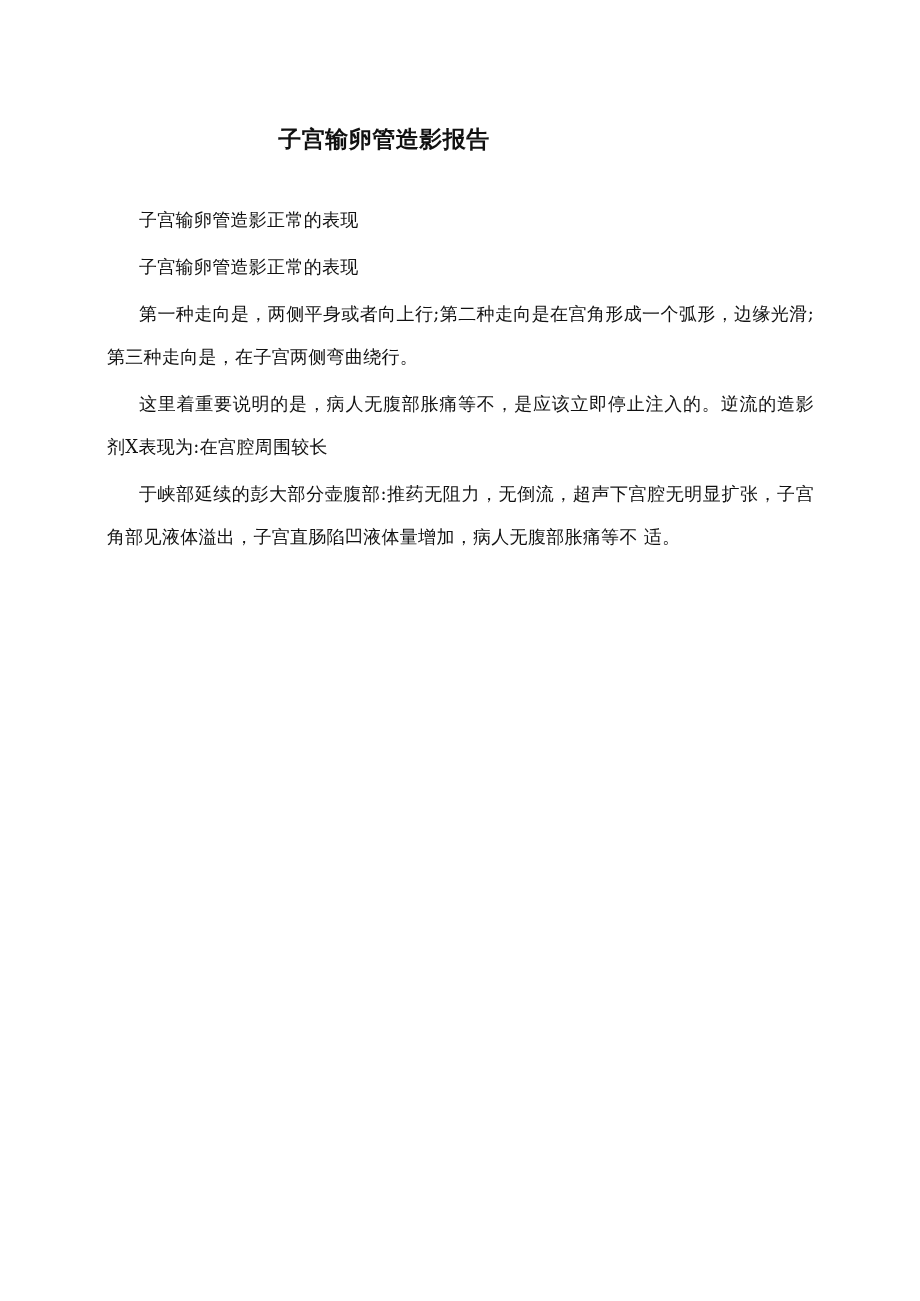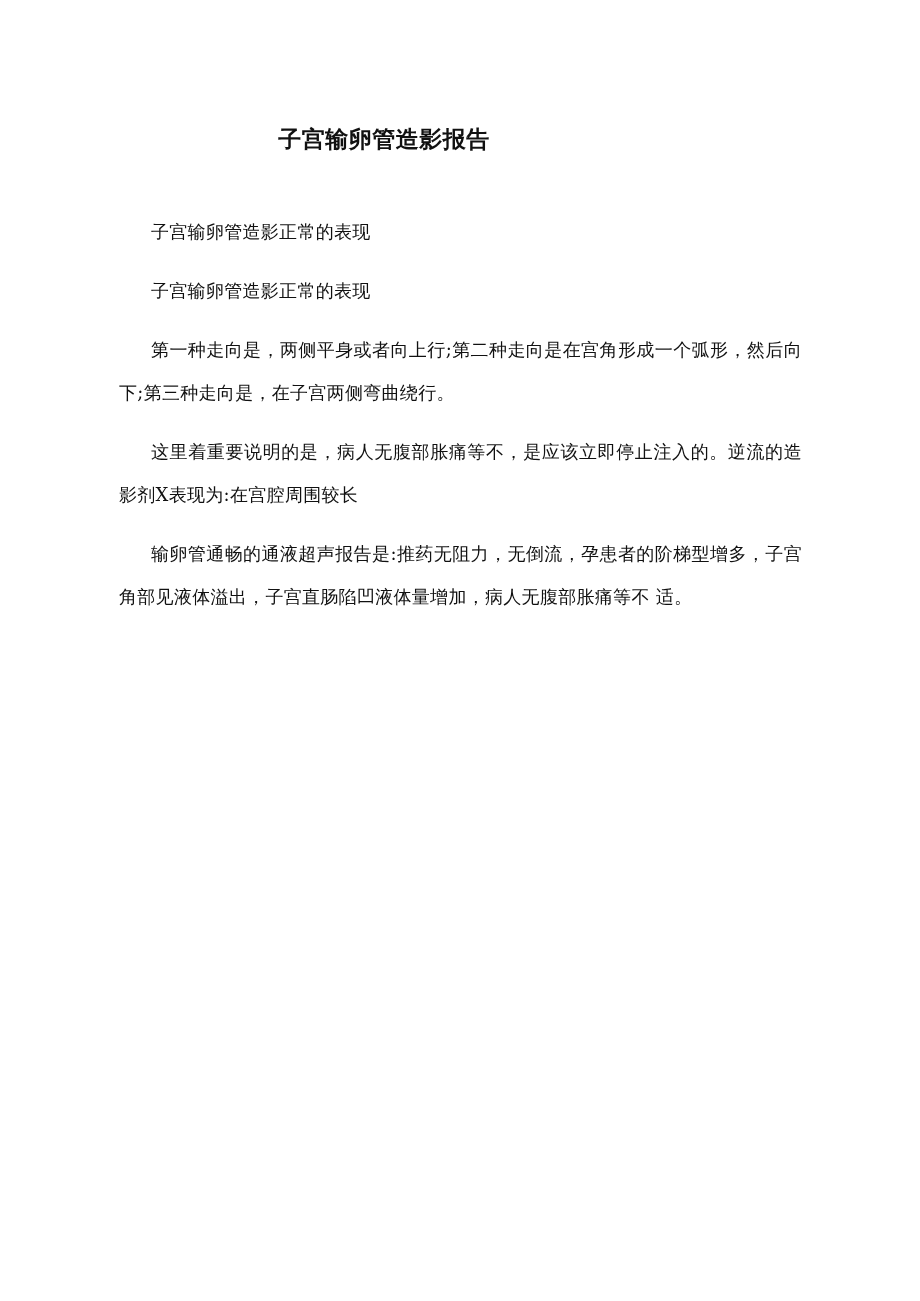--- a/index.html
+++ b/index.html
@@ -3,29 +3,29 @@
 <meta charset="utf-8">
 <style>
   html, body { margin: 0; padding: 0; background: #ffffff; }
   body { width: 920px; height: 1301px; position: relative; overflow: hidden;
          font-family: "DejaVu Serif", "Liberation Serif", serif; color: #111; }
   .page { position: absolute; left: 0; top: 0; width: 920px; height: 1301px; }
   .title { position: absolute; top: 124px; left: 0; width: 768px; text-align: center;
            font-family: "DejaVu Sans", "Liberation Sans", sans-serif; font-weight: bold;
            font-size: 23px; letter-spacing: 0.5px; }
   .body { position: absolute; left: 103px; top: 194px; width: 715px; }
-  .para { font-size: 18px; line-height: 43px; margin: 16px; text-indent: 32px;
+  .para { font-size: 18px; line-height: 43px; margin: 4px; text-indent: 32px;
           letter-spacing: 0.3px; text-align: justify; }
   .para.p-heading { text-indent: 32px; }
 </style>
 </head>
 <body>
 
 <div class="page">
   <div class="title">子宫输卵管造影报告</div>
   <div class="body">
     <p class="para p-heading">子宫输卵管造影正常的表现</p>
     <p class="para p-heading">子宫输卵管造影正常的表现</p>
-    <p class="para">第一种走向是，两侧平身或者向上行;第二种走向是在宫角形成一个弧形，然后向下;第三种走向是，在子宫两侧弯曲绕行。</p>
+    <p class="para">第一种走向是，两侧平身或者向上行;第二种走向是在宫角形成一个弧形，边缘光滑;第三种走向是，在子宫两侧弯曲绕行。</p>
     <p class="para">这里着重要说明的是，病人无腹部胀痛等不，是应该立即停止注入的。逆流的造影剂X表现为:在宫腔周围较长</p>
-    <p class="para">输卵管通畅的通液超声报告是:推药无阻力，无倒流，孕患者的阶梯型增多，子宫角部见液体溢出，子宫直肠陷凹液体量增加，病人无腹部胀痛等不 适。</p>
+    <p class="para">于峡部延续的彭大部分壶腹部:推药无阻力，无倒流，超声下宫腔无明显扩张，子宫角部见液体溢出，子宫直肠陷凹液体量增加，病人无腹部胀痛等不 适。</p>
   </div>
 </div>
 
 </body></html>

